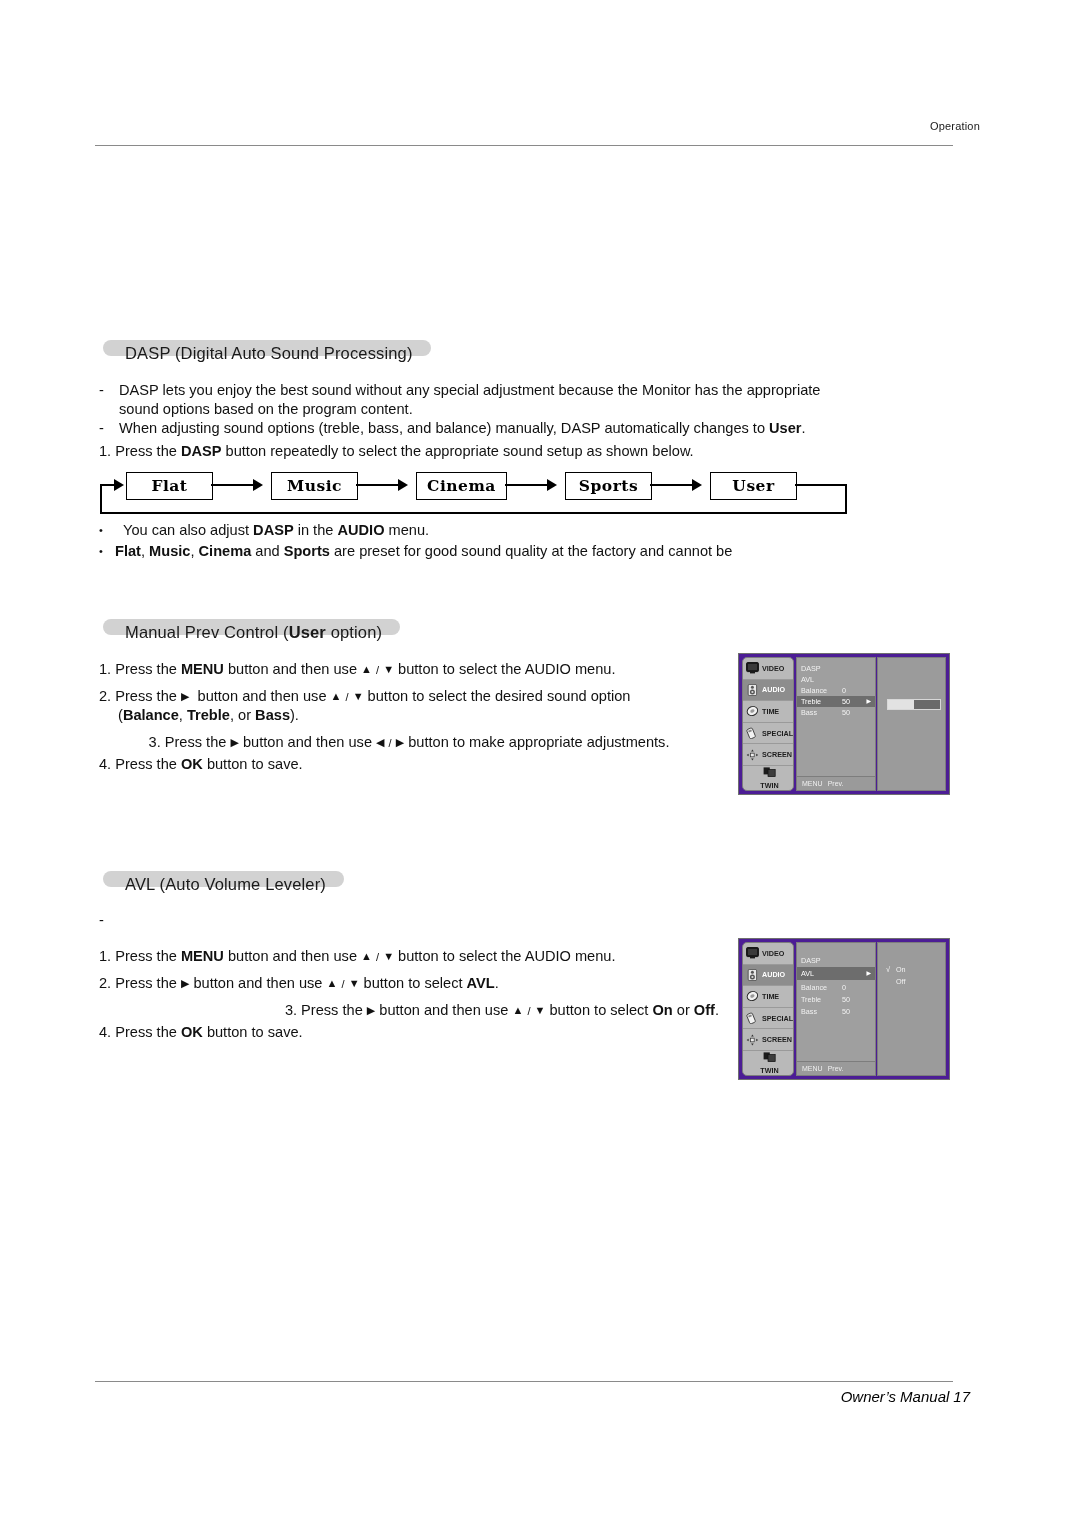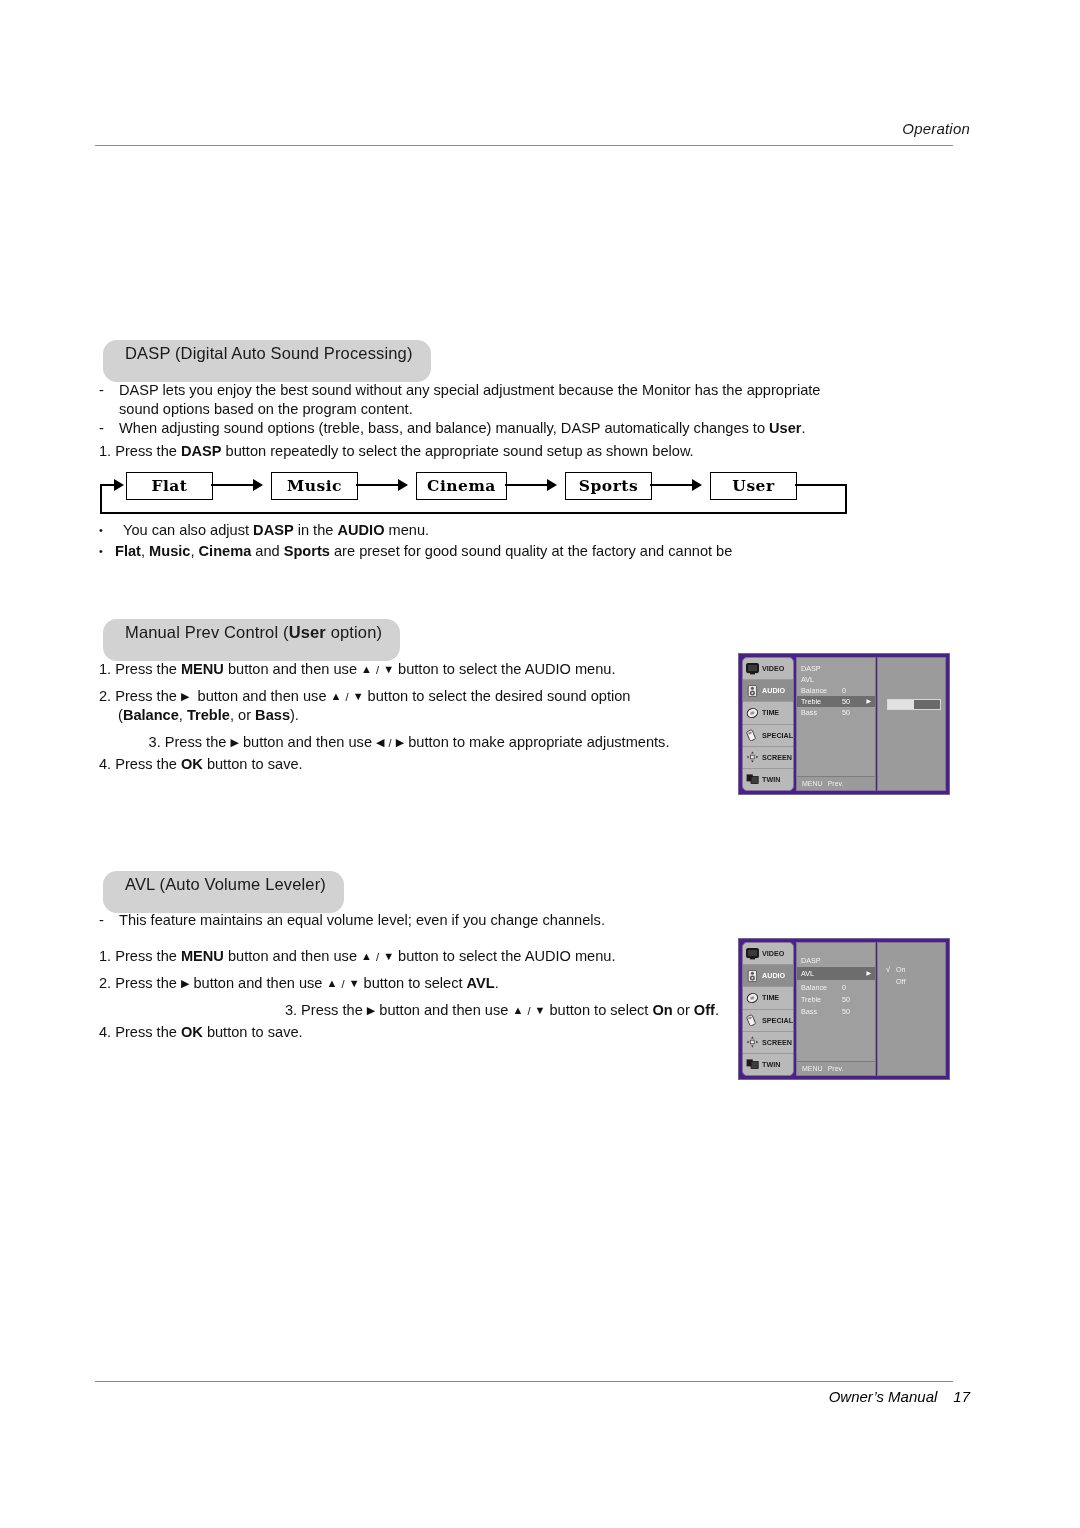--- a/index.html
+++ b/index.html
@@ -6,39 +6,39 @@
   body{
     width:1080px; height:1528px; position:relative; overflow:hidden;
     font-family:"Liberation Sans", sans-serif;
     color:#000;
     -webkit-font-smoothing:antialiased;
   }
   .page{position:absolute; left:0; top:0; width:1080px; height:1528px;}
 
   
   .hdr-label{
-    position:absolute; right:110px; top:120px;
-    font-style:italic; font-size:15px; color:#1a1a1a;
+    position:absolute; right:100px; top:120px;
+    font-size:11px; color:#1a1a1a;
     letter-spacing:.2px;
   }
   .hdr-rule{
     position:absolute; left:95px; top:145px; width:858px; height:1px;
     background:#8a8a8a;
   }
 
   .page-title{
     position:absolute; left:96px; top:172px;
     font-size:40px; font-weight:bold; letter-spacing:-0.5px;
     color:#111;
     text-shadow:2px 2px 0 rgba(120,120,120,.45);
   }
 
   
   .pill{
-    position:absolute; height:42px; line-height:26px;
+    position:absolute; height:16px; line-height:26px;
     background:#d2d2d2; border-radius:14px;
     padding:0 18px 0 22px;
     font-size:16.5px; color:#1a1a1a; white-space:nowrap;
     letter-spacing:.15px;
   }
   .pill b{font-weight:bold;}
 
   
   .txt{position:absolute; font-size:14.6px; line-height:19px; color:#111;}
   .txt b{font-weight:bold;}
@@ -71,21 +71,21 @@
   .osd-side{
     position:absolute; left:3px; top:3px; width:50px; bottom:3px;
     background:#b9b9b9; border:1px solid #7d7d7d; border-radius:5px;
     display:flex; flex-direction:column;
   }
   .osd-item{
     flex:1; display:flex; align-items:center; gap:3px;
     padding-left:3px; font-size:7.2px; font-weight:bold; color:#1c1c1c;
     border-bottom:1px solid #9a9a9a;
   }
-  .osd-item:last-child{border-bottom:none;}
+  .osd-item:last-child{border-bottom:none;flex-direction:column;}
   .osd-item.sel{background:#8d8d8d; color:#fff;}
   .osd-ico{width:13px;height:12px;flex:none;position:relative;}
 
   .osd-mid{
     position:absolute; left:57px; top:3px; width:78px; bottom:3px;
     background:#9f9f9f; border:1px solid #7d7d7d;
     display:flex; flex-direction:column;
   }
   .osd-list{flex:1; padding-top:5px;}
   .osd-row{
@@ -110,21 +110,21 @@
   }
   .osd-bar i{position:absolute;left:0;top:0;bottom:0;background:#e2e2e2;display:block;}
   .osd-opt{
     position:absolute; font-size:7.2px; color:#f2f2f2; white-space:nowrap;
   }
   .osd-opt .chk{position:absolute; left:-10px; font-size:7.5px;}
 
   
   .ftr-rule{position:absolute; left:95px; top:1381px; width:858px; height:1px; background:#8a8a8a;}
   .ftr{position:absolute; right:110px; top:1388px; font-style:italic; font-size:15px;}
-  .ftr .pg{font-style:italic; margin-left:16px;}
+  .ftr .pg{font-style:italic; margin-left:4px;}
 </style>
 </head>
 <body>
 
 <div class="page">
 
   <div class="hdr-label">Operation</div>
   <div class="hdr-rule"></div>
 
   <div class="pill" style="left:103px; top:340px;">DASP (Digital Auto Sound Processing)</div>
@@ -300,21 +300,20 @@
       <div class="osd-bar">
         <i id="treble-fill" style="width: 50%;"></i>
       </div>
     </div>
   </div>
 
   <div class="pill" style="left:103px; top:871px;">AVL (Auto Volume Leveler)</div>
 
   <div class="txt" style="left:99px; top:911px; width:700px; position:absolute;">
     <span style="position:absolute; left:0;">-</span>
-    <span style="margin-left:20px;">This feature maintains an equal volume level; even if you change channels.</span>
   </div>
 
   <div class="txt" style="left:99px; top:947px; width:620px;">
     1. Press the <b>MENU</b> button and then use <span class="arw">▲</span> <span class="sl">/</span> <span class="arw">▼</span> button to select the AUDIO menu.
   </div>
   <div class="txt" style="left:99px; top:974px; width:620px;">
     2. Press the <span class="arw">▶</span> button and then use <span class="arw">▲</span> <span class="sl">/</span> <span class="arw">▼</span> button to select <b>AVL</b>.
   </div>
   <div class="txt" style="left:99px; top:1001px; width:620px;text-align:right;">
     3. Press the <span class="arw">▶</span> button and then use <span class="arw">▲</span> <span class="sl">/</span> <span class="arw">▼</span> button to select <b>On</b> or <b>Off</b>.

